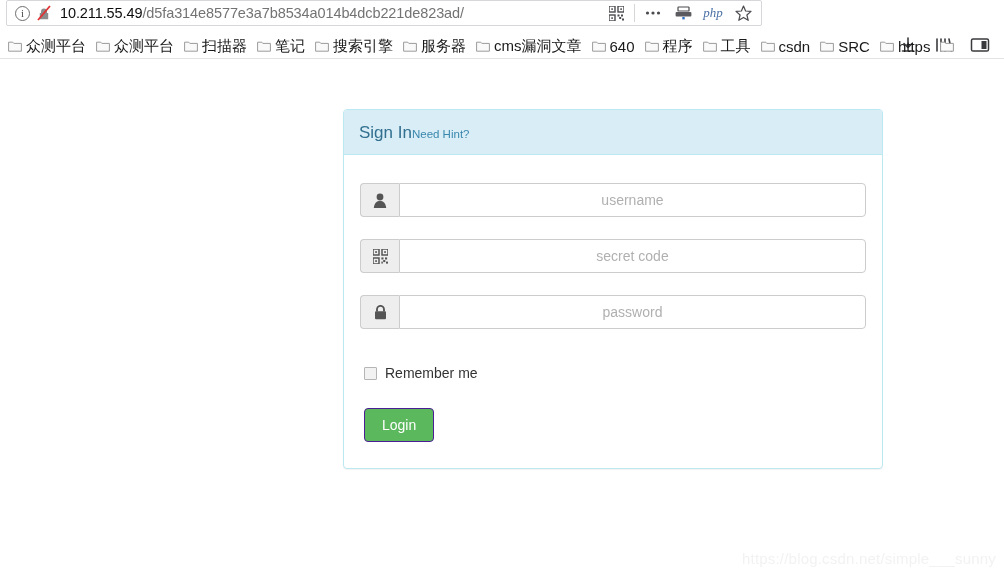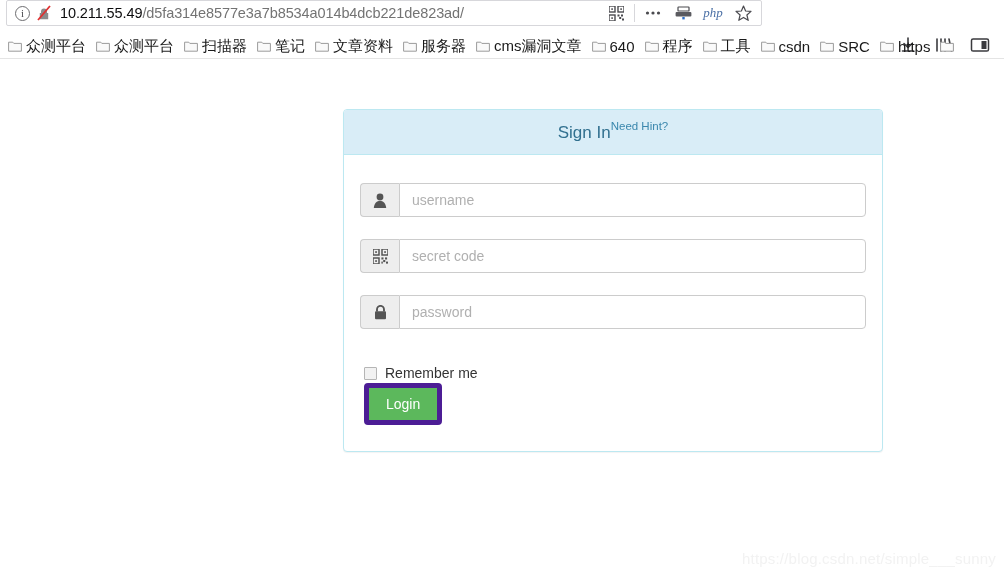--- a/index.html
+++ b/index.html
@@ -150,34 +150,34 @@
     box-shadow: 0 1px 1px rgba(0,0,0,0.05);
   }
   .card-header {
     background: #d9edf7;
     border-bottom: 1px solid #bce8f1;
     border-radius: 3px 3px 0 0;
     height: 45px;
     padding: 0 15px;
     display: flex;
     align-items: center;
-    justify-content: center;
+    justify-content: flex-start;
   }
   .card-title {
     font-size: 17px;
     color: #31708f;
     font-weight: normal;
     line-height: 1;
   }
   .hint-link {
     font-size: 11.5px;
     color: #3a87ad;
     text-decoration: none;
     align-self: flex-end;
-    padding-bottom: 22px;
+    padding-bottom: 14px;
   }
   .card-body {
     padding: 28px 16px 26px 16px;
   }
 
   .input-group {
     display: flex;
     margin-bottom: 22px;
     height: 34px;
   }
@@ -195,46 +195,47 @@
   .form-control {
     flex: 1;
     border: 1px solid #ccc;
     border-radius: 0 4px 4px 0;
     background: #fff;
     padding: 6px 12px;
     font-size: 14px;
     color: #3b82f6;
     font-family: "Liberation Sans", sans-serif;
     outline: none;
+    text-align: center;
   }
   .form-control::placeholder { color: #b0b0b0; }
 
   .checkbox-row {
     display: flex;
     align-items: center;
     gap: 8px;
     margin-top: 36px;
-    margin-bottom: 2px;
+    margin-bottom: 27px;
     padding-left: 4px;
   }
   .cb {
     width: 13px; height: 13px;
     border: 1px solid #b5b5b5;
     background: #f2f2f2;
     border-radius: 1px;
     flex: 0 0 auto;
   }
   .cb-label {
     font-size: 14px;
     color: #333;
   }
   .btn-login {
     display: inline-block;
     background: #5cb85c;
-    border: 5px solid #4c1d95;
+    border: 1px solid #4c1d95;
     border-radius: 4px;
     color: #ffffff;
     font-size: 14px;
     padding: 8px 17px;
     font-family: "Liberation Sans", sans-serif;
     cursor: pointer;
     margin-left: 4px;
     text-align: center;
   }
 
@@ -357,21 +358,21 @@
     <div class="bm-item">
       <svg class="folder-icon" viewBox="0 0 14 12">
           <path d="M0.6 2.2 h4.2 l1 1.2 h7.6 v7.8 h-12.8 z" fill="#fafafa" stroke="#9b9b9b" stroke-width="1"></path>
         </svg>
       <span>笔记</span>
     </div>
     <div class="bm-item">
       <svg class="folder-icon" viewBox="0 0 14 12">
           <path d="M0.6 2.2 h4.2 l1 1.2 h7.6 v7.8 h-12.8 z" fill="#fafafa" stroke="#9b9b9b" stroke-width="1"></path>
         </svg>
-      <span>文章资料</span>
+      <span>搜索引擎</span>
     </div>
     <div class="bm-item">
       <svg class="folder-icon" viewBox="0 0 14 12">
           <path d="M0.6 2.2 h4.2 l1 1.2 h7.6 v7.8 h-12.8 z" fill="#fafafa" stroke="#9b9b9b" stroke-width="1"></path>
         </svg>
       <span>服务器</span>
     </div>
     <div class="bm-item">
       <svg class="folder-icon" viewBox="0 0 14 12">
           <path d="M0.6 2.2 h4.2 l1 1.2 h7.6 v7.8 h-12.8 z" fill="#fafafa" stroke="#9b9b9b" stroke-width="1"></path>

